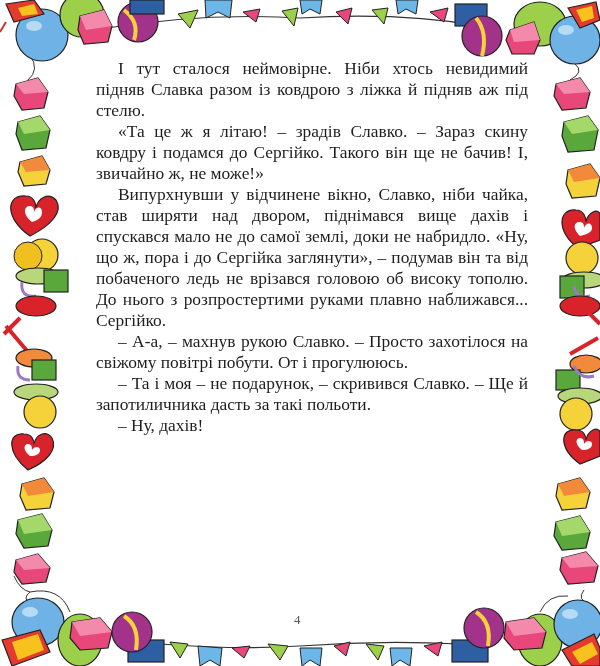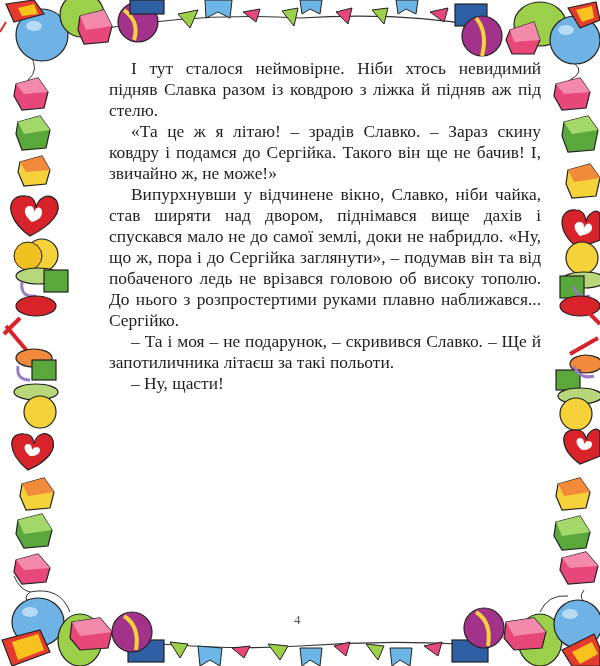--- a/index.html
+++ b/index.html
@@ -2,21 +2,21 @@
 <html><head>
 <meta charset="utf-8">
 <style>
   html, body { margin:0; padding:0; }
   body { width:600px; height:666px; background:#ffffff; position:relative; overflow:hidden; }
   .page { position:absolute; left:0; top:0; width:600px; height:666px; background:#fff; }
   .border-art { position:absolute; left:0; top:0; width:600px; height:666px; pointer-events:none; }
   .text-block {
     position:absolute; left:96px; top:58px; width:432px;
     font-family:"Liberation Serif","DejaVu Serif",serif;
-    font-size:17.4px; line-height:21px; color:#1e1e1e;margin-left:13px;
+    font-size:17.4px; line-height:21px; color:#1e1e1e;
   }
   .text-block p { margin:0; text-align:justify; text-indent:22px; }
   .page-number {
     position:absolute; left:294px; top:612px;
     font-family:"Liberation Serif",serif; font-size:13px; color:#555;
   }
 </style>
 </head>
 <body>
 
@@ -173,20 +173,21 @@
       <polygon points="506,622 534,618 546,632 514,636" fill="#f38aab"></polygon>
       <ellipse cx="578" cy="624" rx="24" ry="24" fill="#6fb3e6" stroke="#222" stroke-width="1.2"></ellipse>
       <ellipse cx="570" cy="614" rx="8" ry="5" fill="#b7dbf5"></ellipse>
       <polygon points="562,650 594,634 600,648 600,666 572,666" fill="#e63a2e" stroke="#222" stroke-width="1.2"></polygon>
       <polygon points="572,652 592,642 598,654 580,664" fill="#f7c21e"></polygon>
     </g>
   </svg>
 
   <div class="text-block">
     <p>І тут сталося неймовірне. Ніби хтось невидимий підняв Славка разом із ковдрою з ліжка й підняв аж під стелю.</p>
-    <p>«Та це ж я літаю! – зрадів Славко. – Зараз скину ковдру і подамся до Сергійка. Такого він ще не бачив! І, звичайно ж, не може!»</p>
+    <p>«Та це ж я літаю! – зрадів Славко. – Зараз скину ковдру і подамся до Сергійко. Такого він ще не бачив! І, звичайно ж, не може!»</p>
     <p>Випурхнувши у відчинене вікно, Славко, ніби чайка, став ширяти над двором, піднімався вище дахів і спускався мало не до самої землі, доки не набридло. «Ну, що ж, пора і до Сергійка заглянути», – подумав він та від побаченого ледь не врізався головою об високу тополю. До нього з розпростертими руками плавно наближався... Сергійко.</p>
-    <p>– Та і моя – не подарунок, – скривився Славко. – Ще й запотиличника літаєш за такі польоти.</p>
-    <p>– Ну, щасти!</p>
+    <p>– А-а, – махнув рукою Славко. – Просто захотілося на свіжому повітрі побути. От і прогулююсь.</p>
+    <p>– Та і моя – не подарунок, – скривився Славко. – Ще й запотиличника дасть за такі польоти.</p>
+    <p>– Ну, дахів!</p>
   </div>
 
   <div class="page-number">4</div>
 </div>
 
 </body></html>

